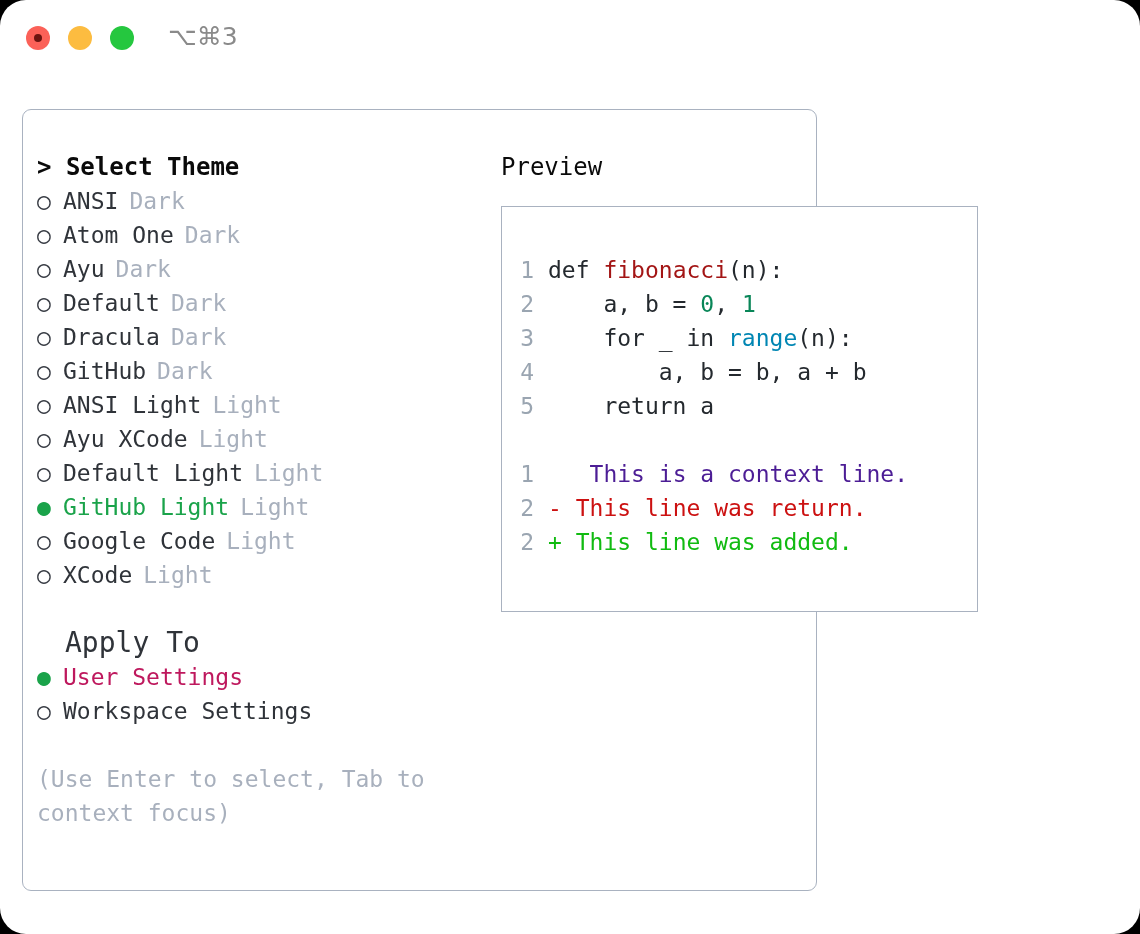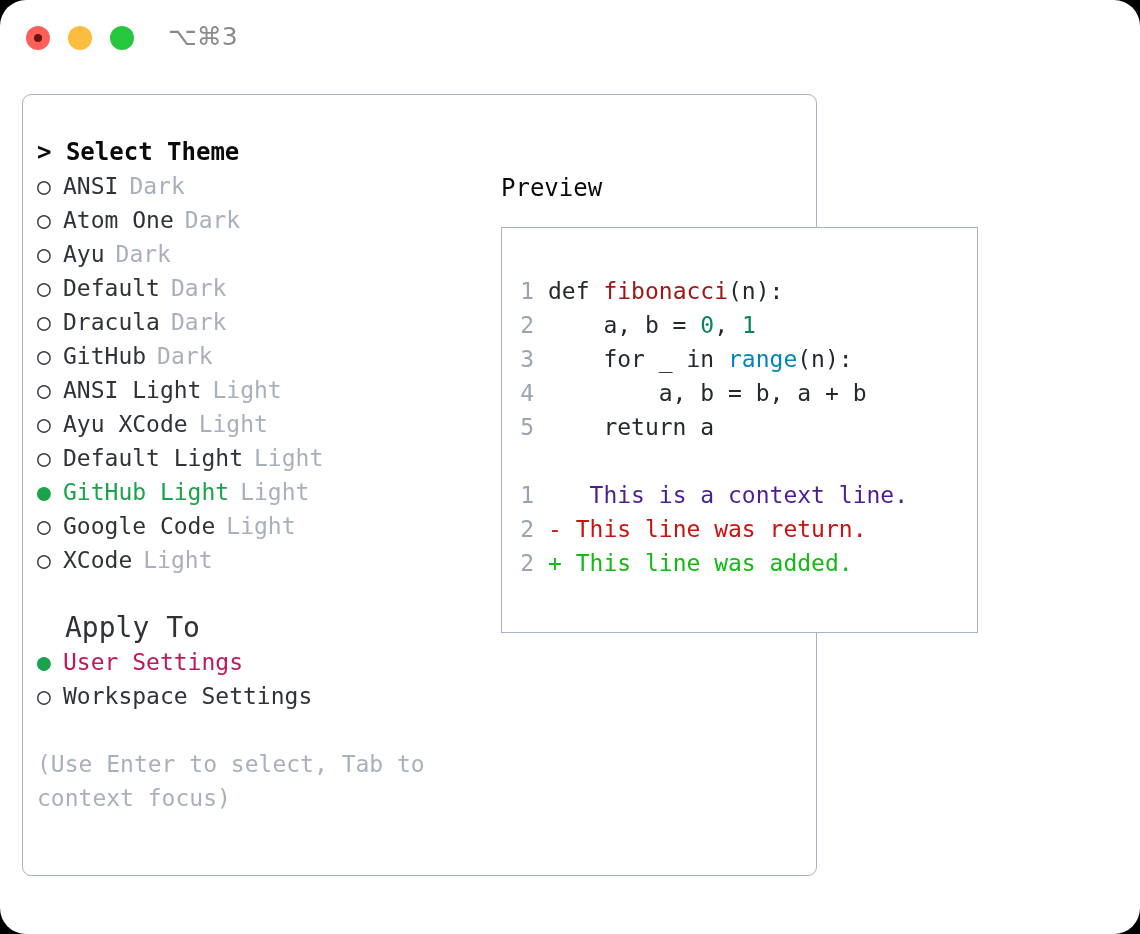--- a/index.html
+++ b/index.html
@@ -60,21 +60,21 @@
     left: 168px; top: 22px;
     font-size: 25px;
     color: #8a8a8a;
     letter-spacing: 0px;
     font-family: "DejaVu Sans", "Liberation Sans", sans-serif;
   }
 
   
   .panel {
     position: absolute;
-    left: 22px; top: 94px;
+    left: 22px; top: 109px;
     width: 795px;
     height: 782px;
     border: 1.6px solid #a9b2c0;
     border-radius: 9px;
     box-sizing: border-box;
     background: #ffffff;
   }
 
   
   .left-col {
@@ -143,21 +143,20 @@
   .right-col {
     position: absolute;
     left: 478px; top: 40px;
     width: 500px;
   }
   .preview-title {
     font-size: 24px;
     color: #0a0a0a;
     line-height: 34px;
     white-space: pre;
-    margin-top: 36px;
   }
   .preview-box {
     margin-top: 22px;
     width: 477px;
     height: 406px;
     border: 1.6px solid #a9b2c0;
     box-sizing: border-box;
     background: #ffffff;
     position: relative;
   }

